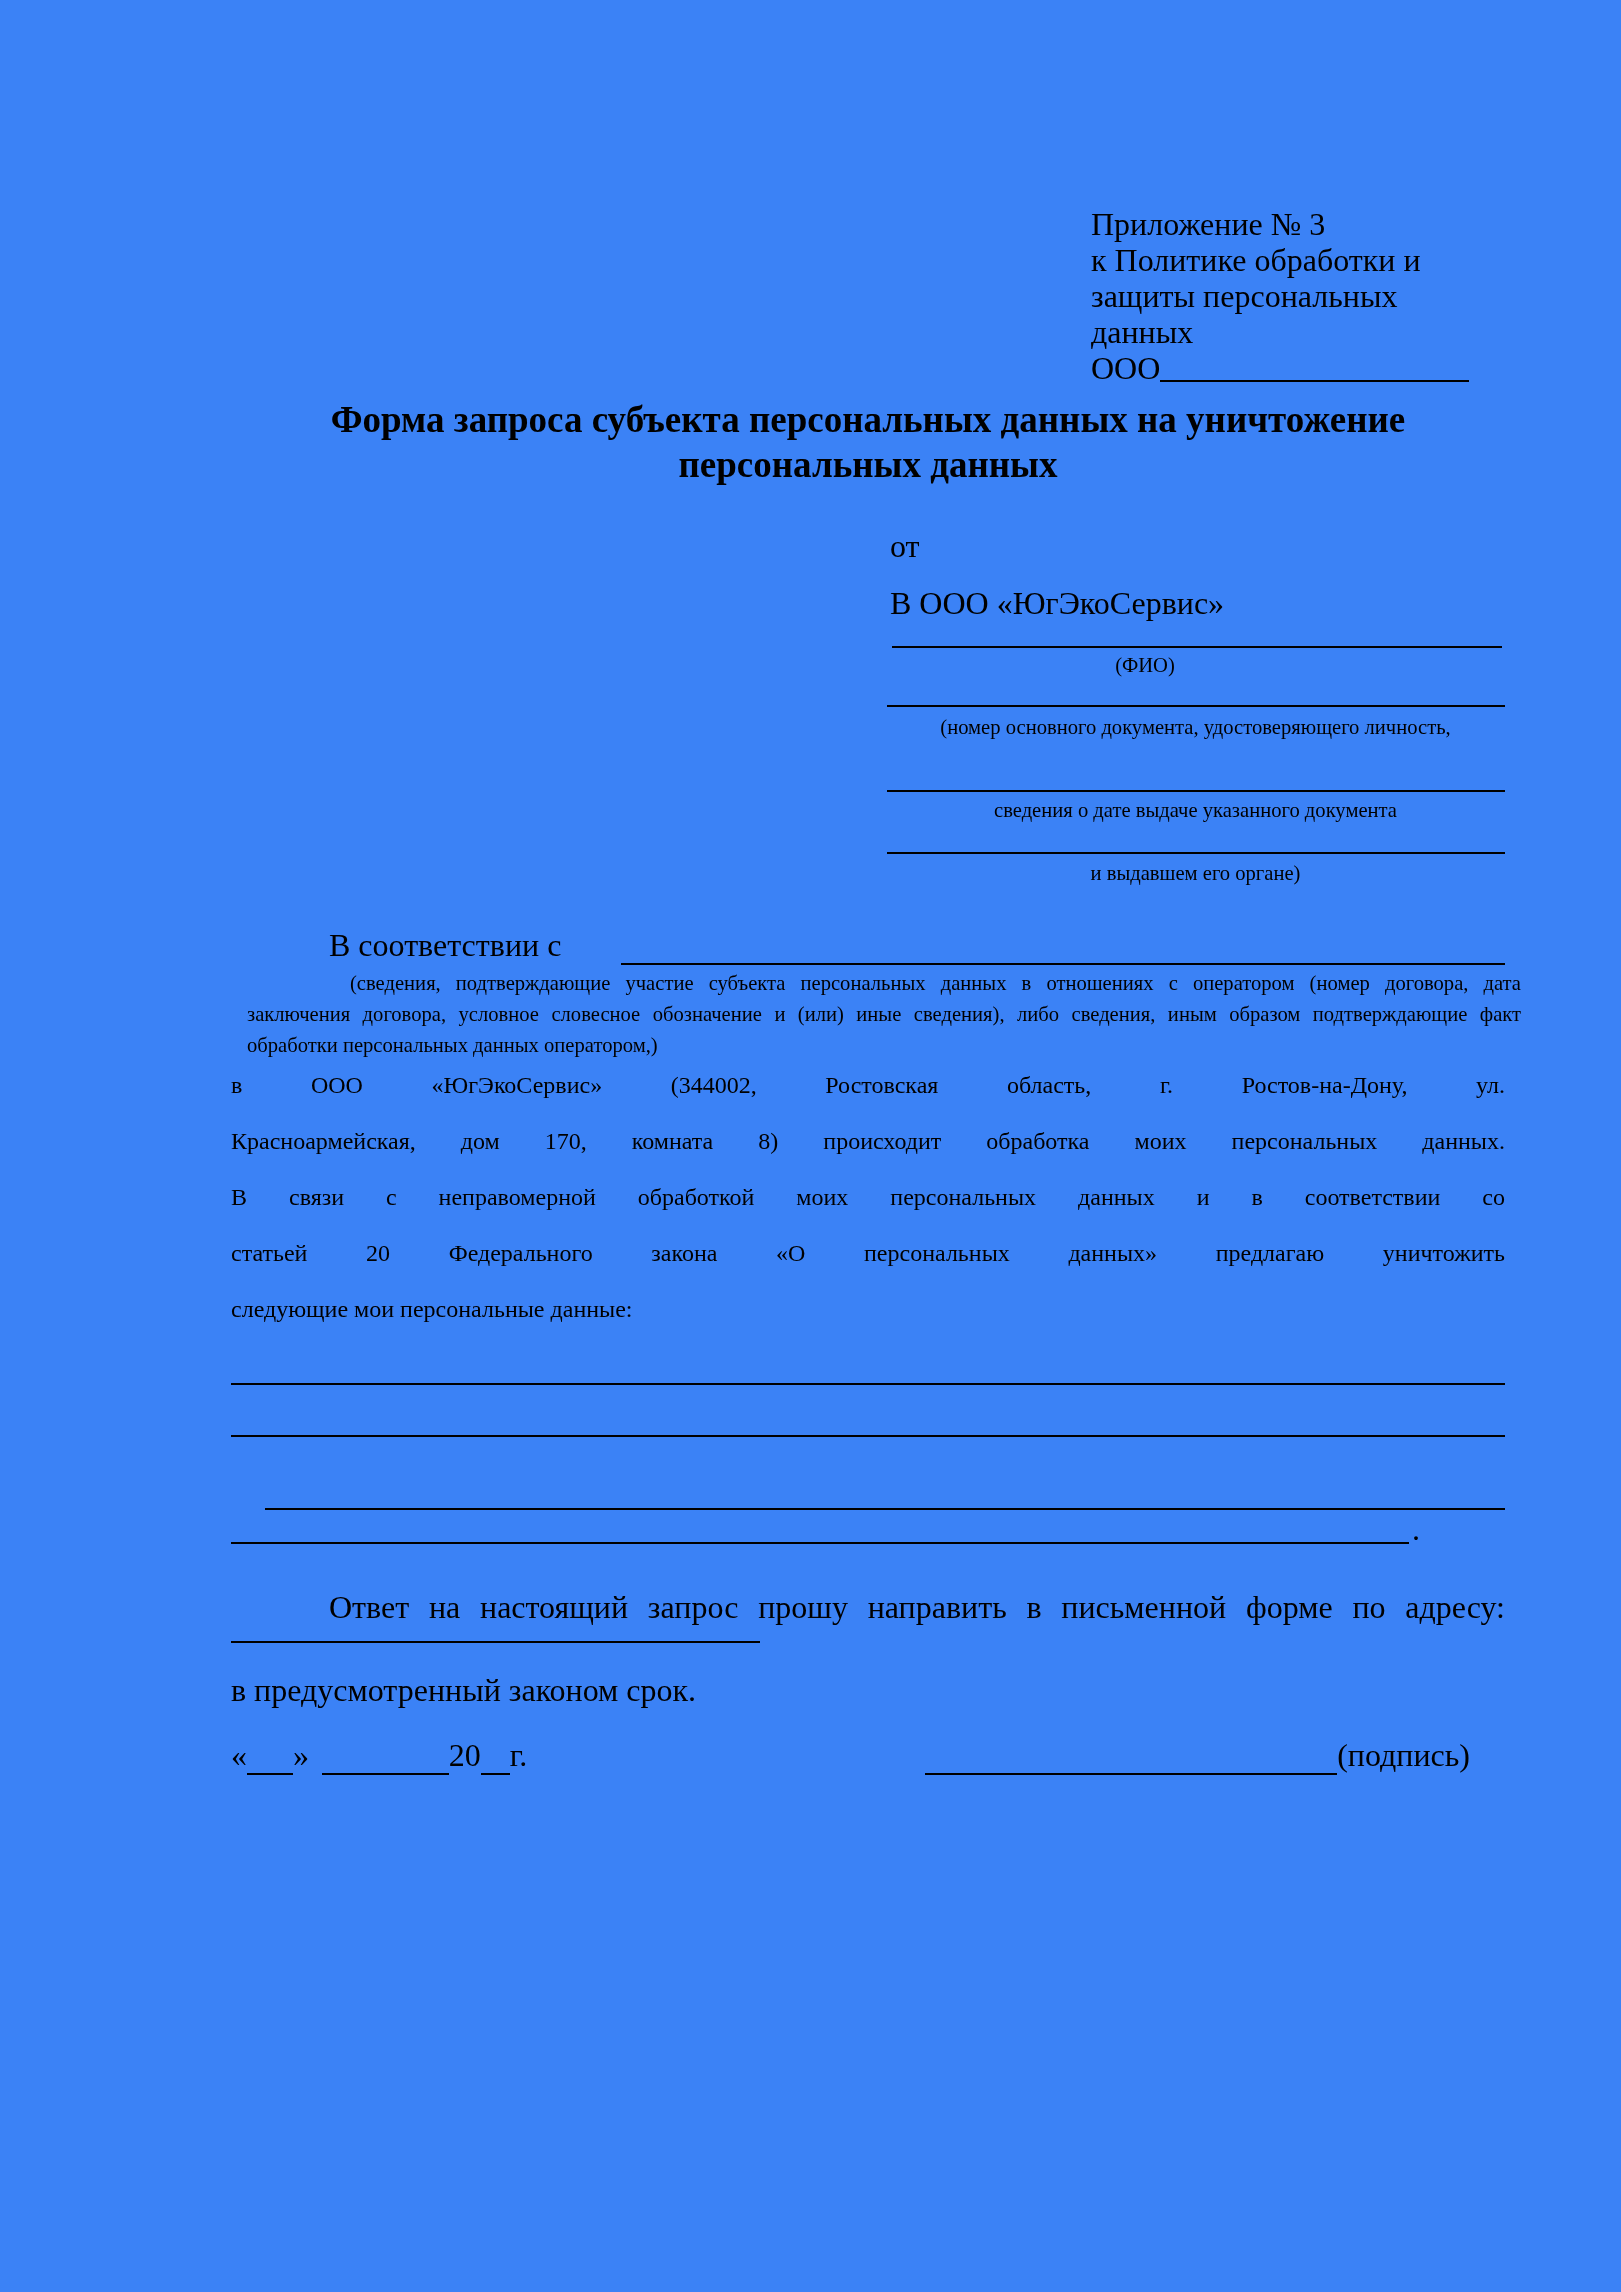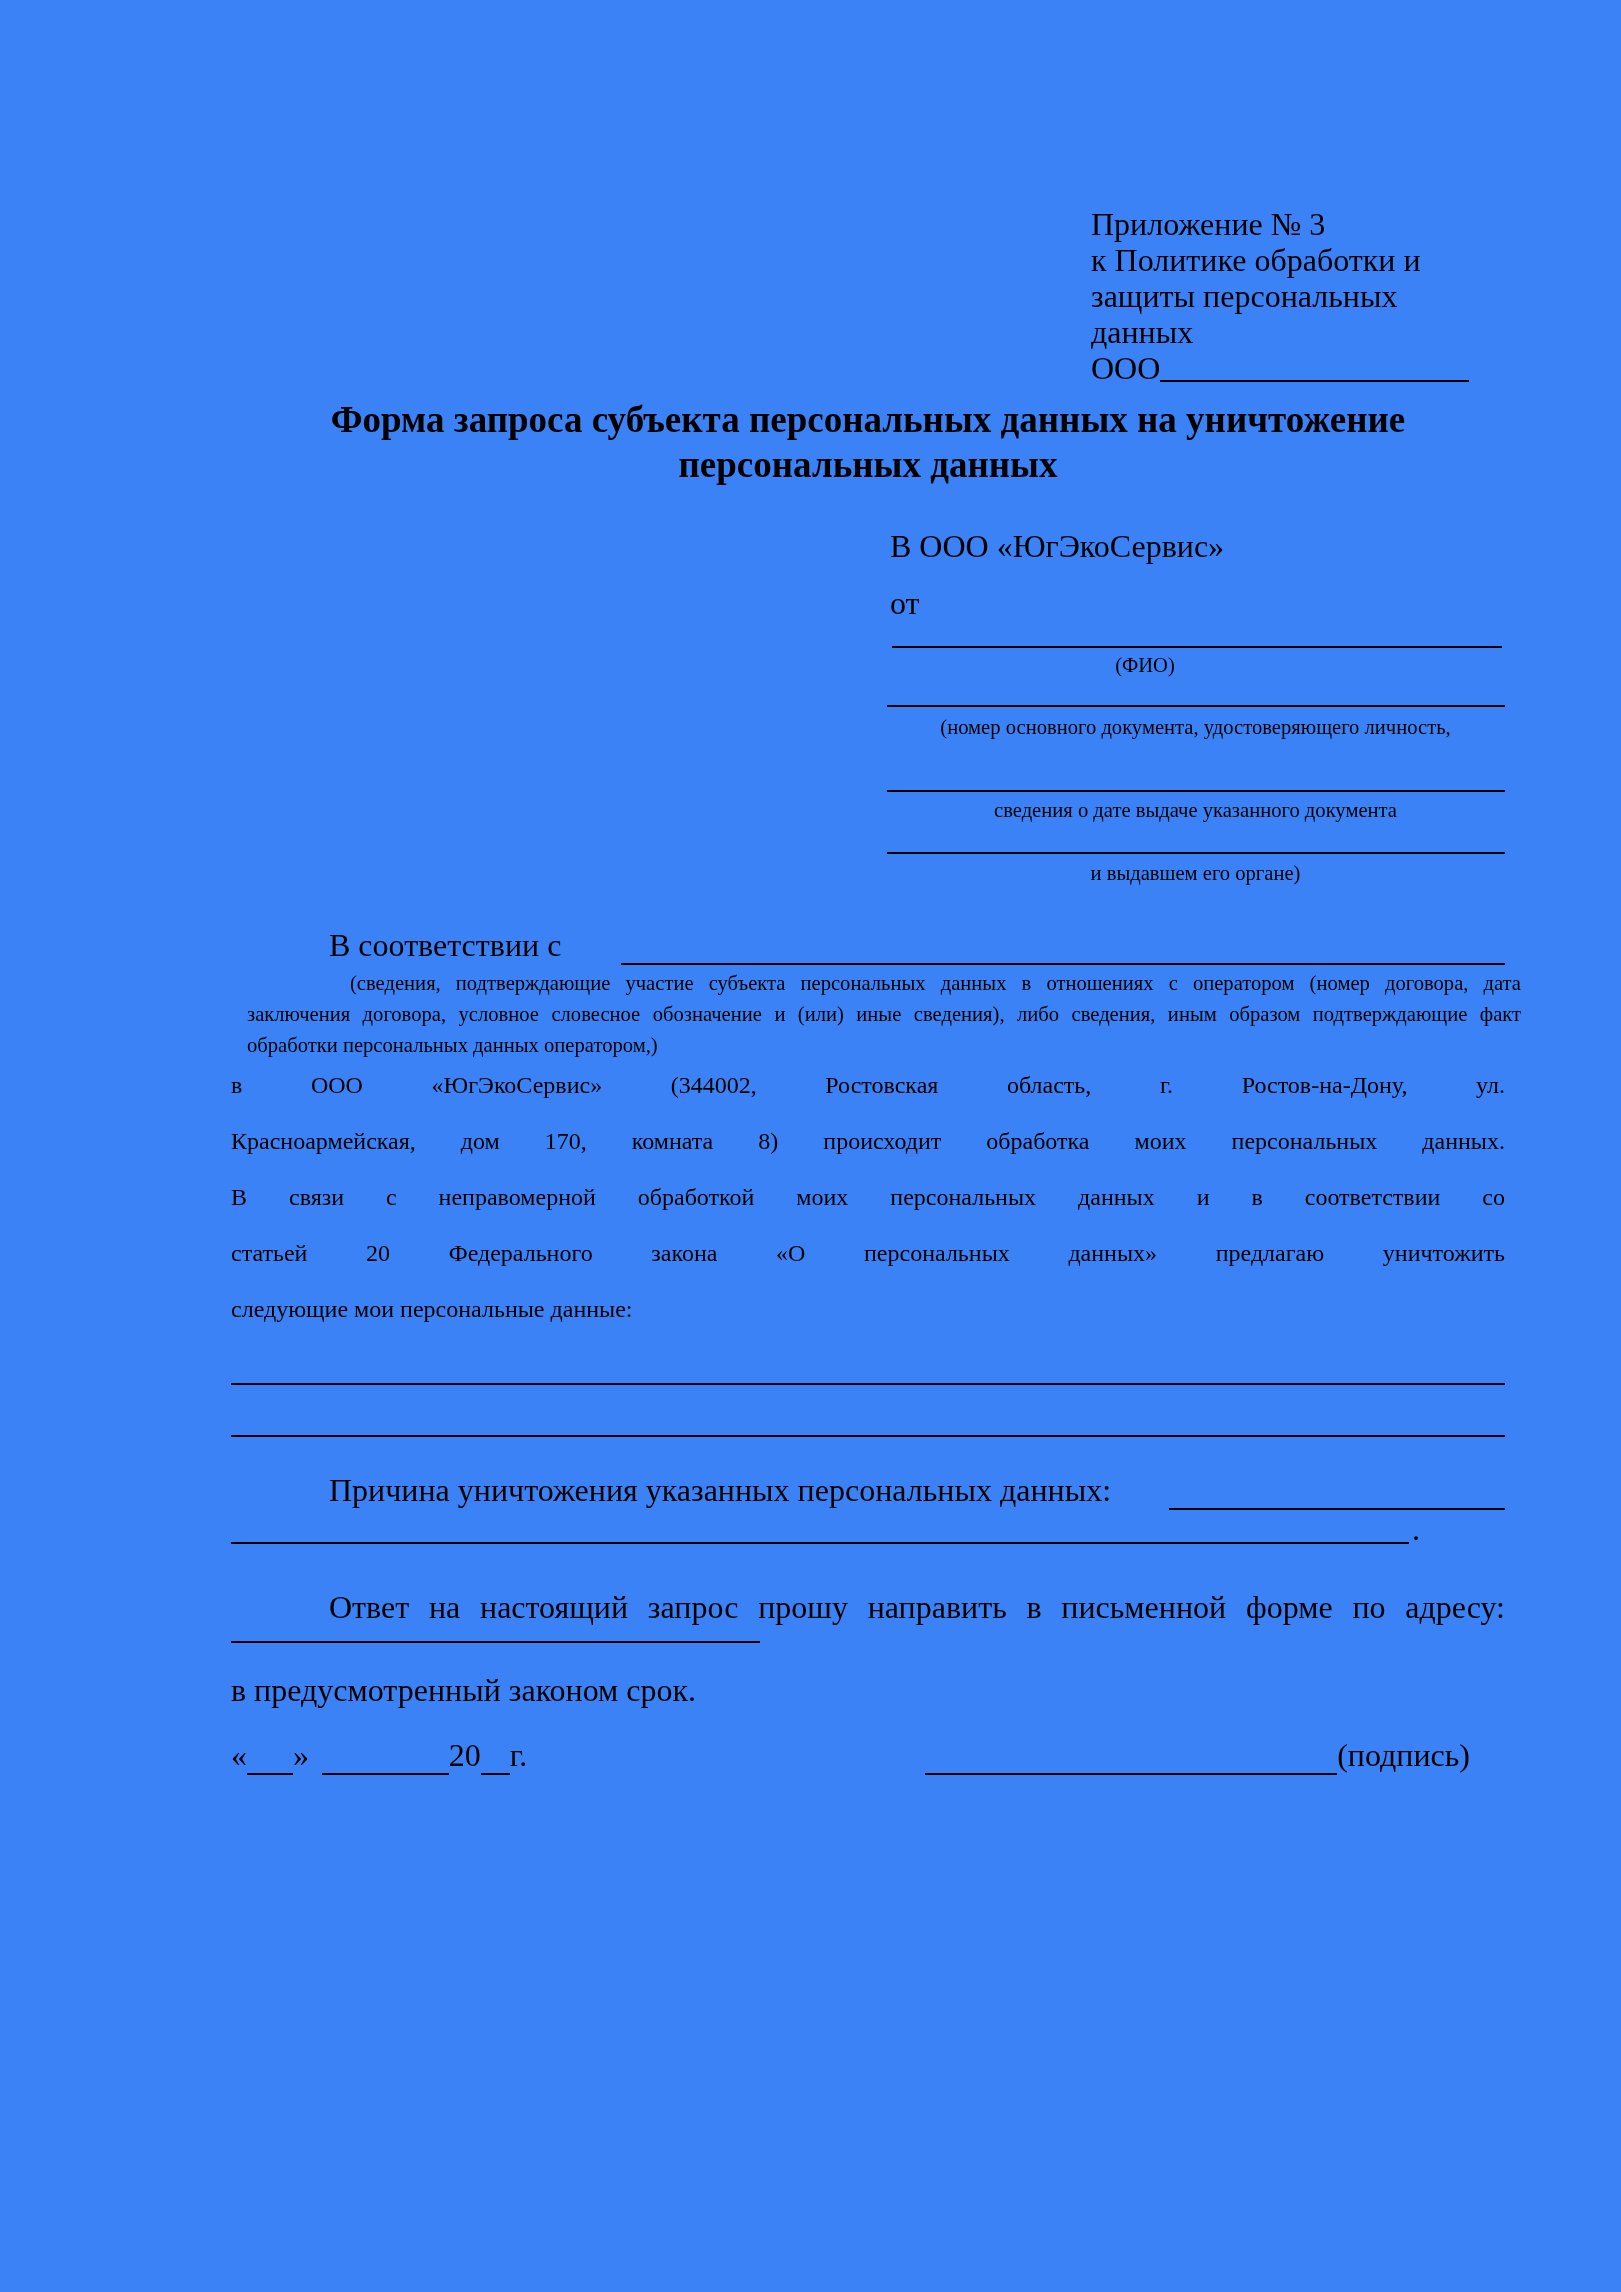--- a/index.html
+++ b/index.html
@@ -68,22 +68,22 @@
       <span class="ooo-ul"></span>
     </div>
   </div>
 
   <div class="abs title-block">
     <div>Форма запроса субъекта персональных данных на уничтожение</div>
     <div>персональных данных</div>
   </div>
 
   <div class="abs addr-block">
+    <div>от</div>
     <div>В ООО «ЮгЭкоСервис»</div>
-    <div>от</div>
   </div>
 
   <div class="hr" style="left:892px; top:646px; width:610px;"></div>
   <div class="caption" style="left:840px; top:653px; width:610px;">(ФИО)</div>
 
   <div class="hr" style="left:887px; top:705px; width:618px;"></div>
   <div class="caption" style="left:872px; top:715px; width:647px;">(номер основного документа, удостоверяющего личность,</div>
 
   <div class="hr" style="left:887px; top:790px; width:618px;"></div>
   <div class="caption" style="left:872px; top:798px; width:647px;">сведения о дате выдаче указанного документа</div>
@@ -108,21 +108,20 @@
     <div class="jline">Красноармейская, дом 170, комната 8) происходит обработка моих персональных данных.</div>
     <div class="jline">В связи с неправомерной обработкой моих персональных данных и в соответствии со</div>
     <div class="jline">статьей 20 Федерального закона «О персональных данных» предлагаю уничтожить</div>
     <div>следующие мои персональные данные:</div>
   </div>
 
   <div class="hr" style="left:231px; top:1383px; width:1274px;"></div>
   <div class="hr" style="left:231px; top:1435px; width:1274px;"></div>
 
   <div class="flexrow body-font" style="left:231px; top:1472px; width:1274px; height:43px;">
-    <span class="nowrap" style="padding-left:98px;">Причина уничтожения указанных персональных данных:</span>
     <span style="width:9.8px;"></span>
     <span class="fill"></span>
   </div>
   <div class="hr" style="left:231px; top:1542px; width:1178px;"></div>
   <div class="abs body-font" style="left:1412px; top:1511px;">.</div>
 
   <div class="abs answer-line">Ответ на настоящий запрос прошу направить в письменной форме по адресу:</div>
   <div class="flexrow body-font" style="left:231px; top:1641px; width:1274px; height:43px;flex-direction:column;">
     <span class="uline-fixed" style="width:529px;"></span>
     <span class="nowrap">в предусмотренный законом срок.</span>

